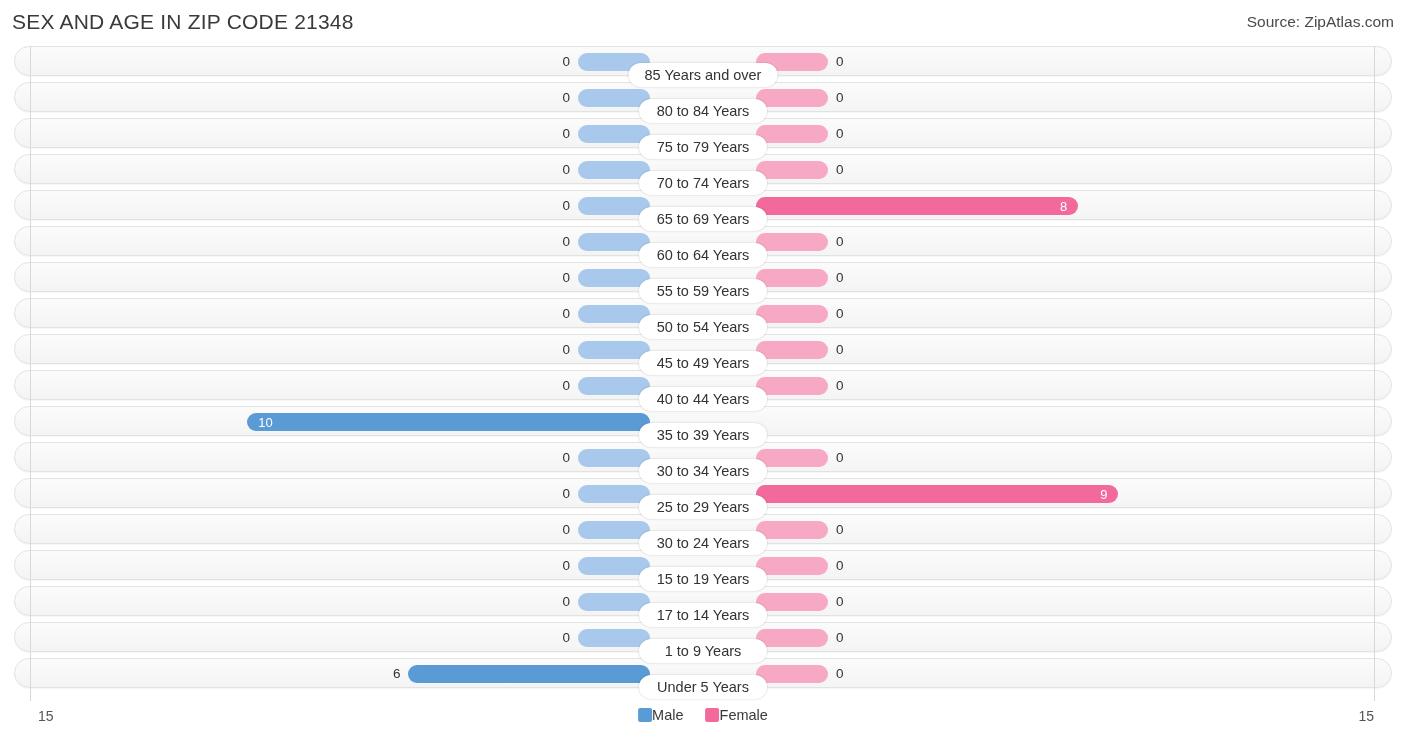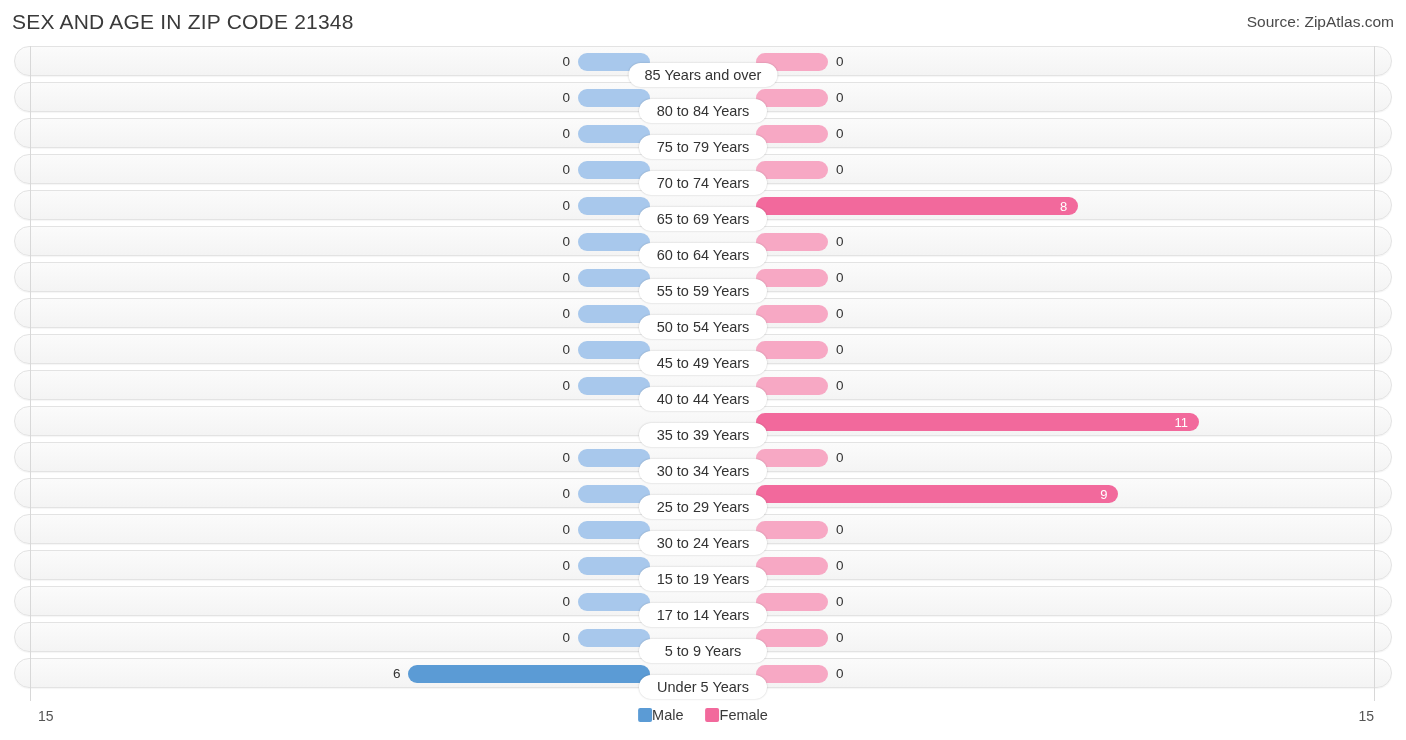--- a/index.html
+++ b/index.html
@@ -320,22 +320,22 @@
             <div class="bar male" style="width: 72px;"></div>
             <div style="position: absolute; left: 50%; top: 0px; height: 100%; width: 1px;">
               <span class="outval" style="left: 133px;">0</span>
             </div>
             <div class="bar female" style="width: 72px;"></div>
             <div class="pill">40 to 44 Years</div>
           </div>
         </div>
         <div class="row">
           <div class="track">
-            <div class="bar female filled" style="width: 442.933px;">
-              <span class="inval">11</span>
+            <div class="bar male filled" style="width: 402.667px;">
+              <span class="inval">10</span>
             </div>
             <div class="pill">35 to 39 Years</div>
           </div>
         </div>
         <div class="row">
           <div class="track">
             <div style="position: absolute; right: 50%; top: 0px; height: 100%; width: 1px;">
               <span class="outval" style="right: 133px; left: auto;">0</span>
             </div>
             <div class="bar male" style="width: 72px;"></div>
@@ -400,21 +400,21 @@
         <div class="row">
           <div class="track">
             <div style="position: absolute; right: 50%; top: 0px; height: 100%; width: 1px;">
               <span class="outval" style="right: 133px; left: auto;">0</span>
             </div>
             <div class="bar male" style="width: 72px;"></div>
             <div style="position: absolute; left: 50%; top: 0px; height: 100%; width: 1px;">
               <span class="outval" style="left: 133px;">0</span>
             </div>
             <div class="bar female" style="width: 72px;"></div>
-            <div class="pill">5 to 9 Years</div>
+            <div class="pill">1 to 9 Years</div>
           </div>
         </div>
         <div class="row">
           <div class="track">
             <div style="position: absolute; right: 50%; top: 0px; height: 100%; width: 1px;">
               <span class="outval" style="right: 302.6px; left: auto;">6</span>
             </div>
             <div class="bar male filled" style="width: 241.6px;"></div>
             <div style="position: absolute; left: 50%; top: 0px; height: 100%; width: 1px;">
               <span class="outval" style="left: 133px;">0</span>

